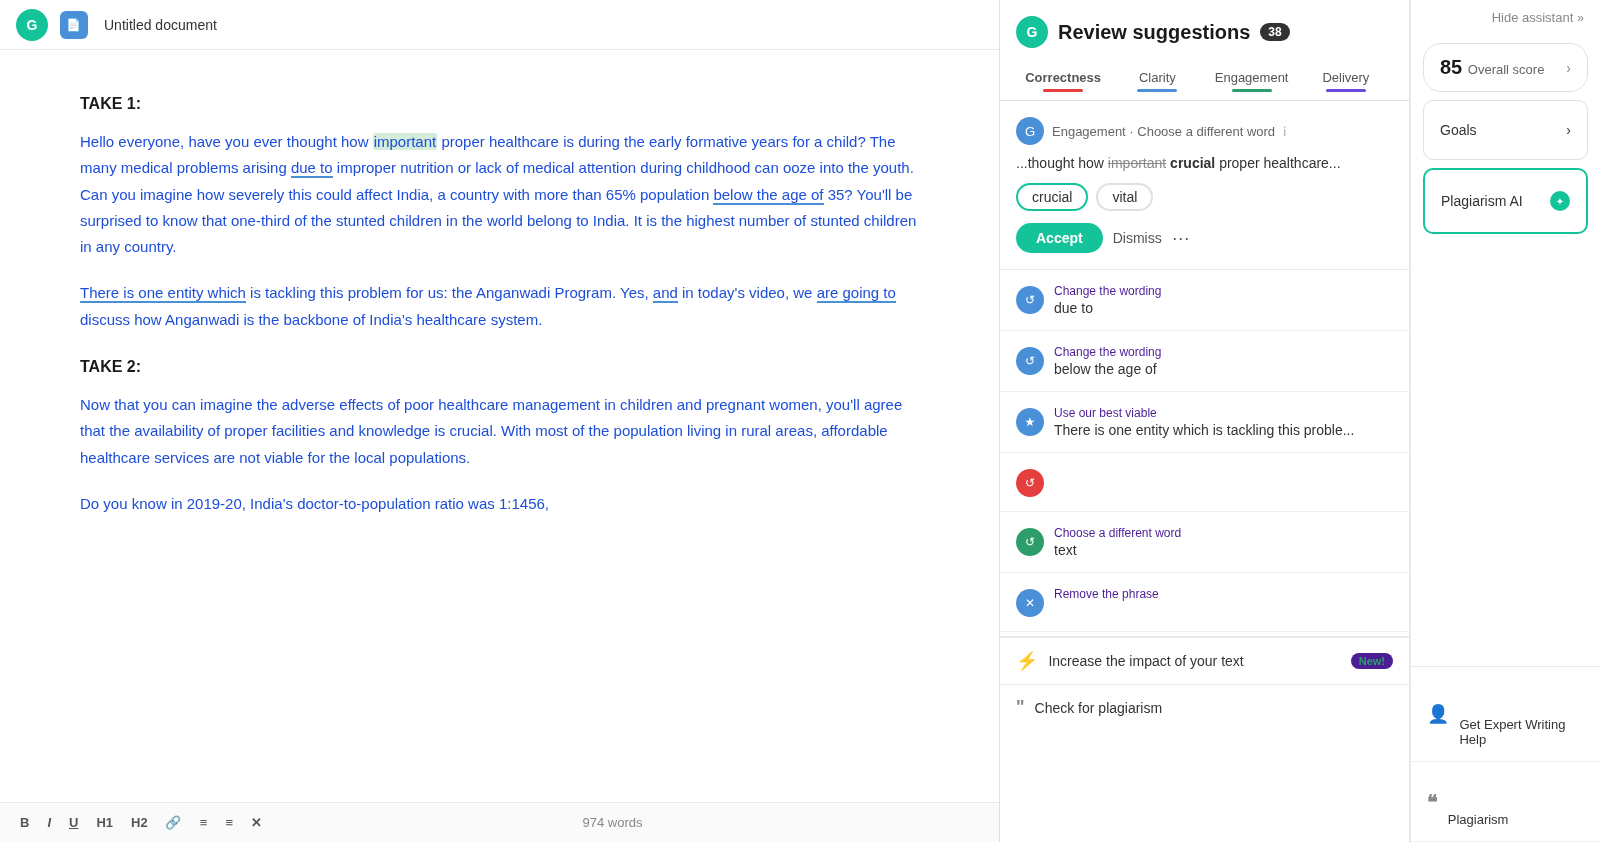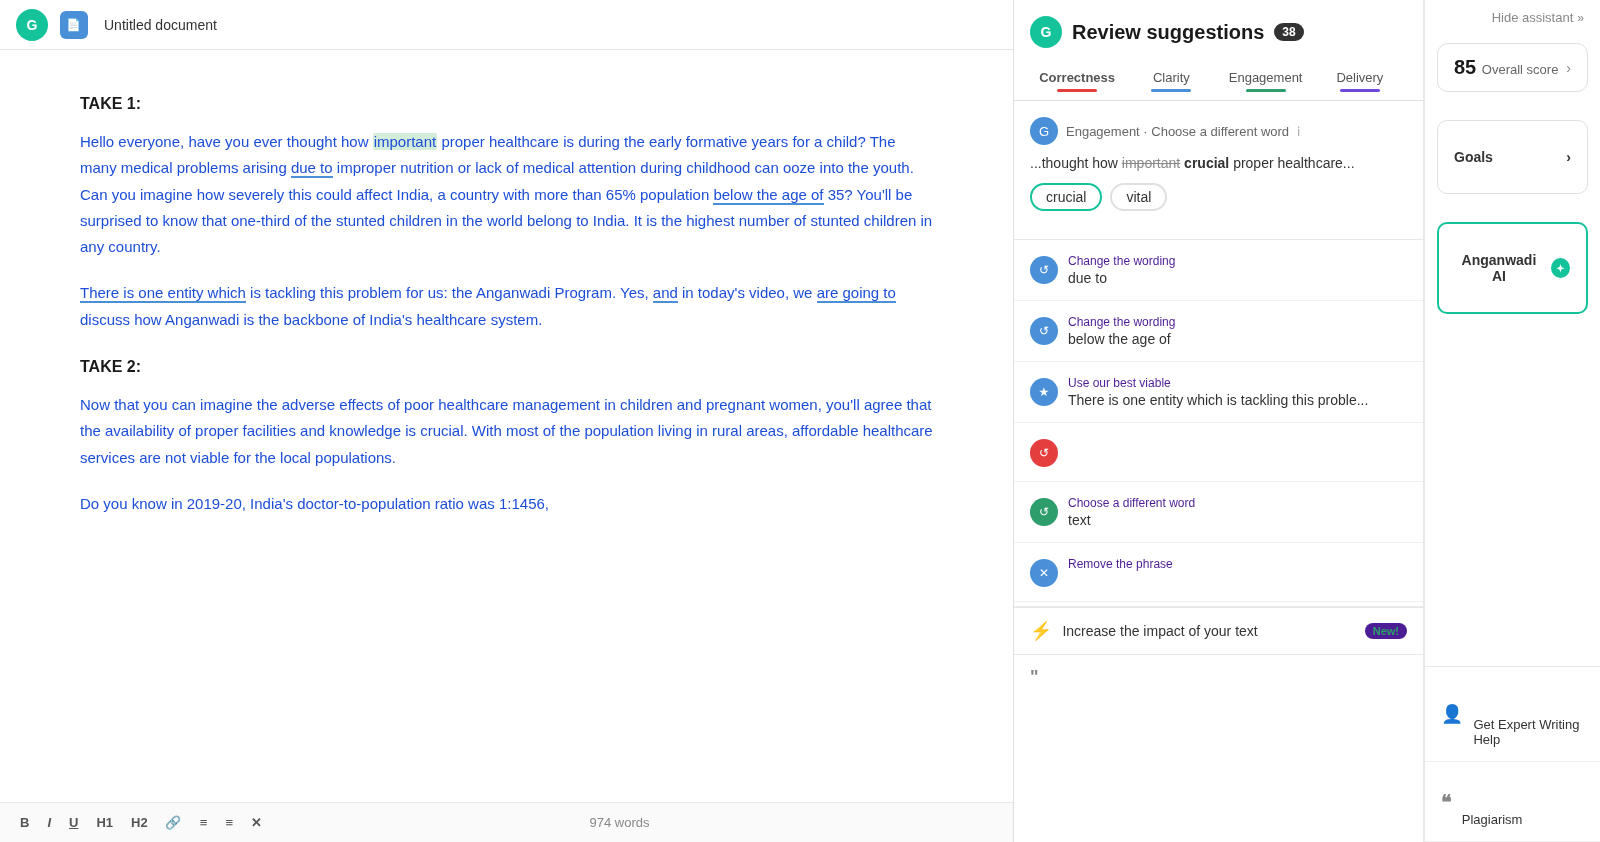--- a/index.html
+++ b/index.html
@@ -348,21 +348,21 @@
       background: #4c1d95;
       color: #2d9e6b;
       font-size: 11px;
       padding: 2px 8px;
       border-radius: 10px;
       font-weight: 600;
     }
 
     
     .score-sidebar {
-      width: 176px;
+      width: 190px;
       display: flex;
       flex-direction: column;
       border-left: 1px solid #e8e8e8;
       background: #fff;
     }
 
     .score-sidebar-top {
       display: flex;
       justify-content: flex-end;
       padding: 10px 16px;
@@ -375,53 +375,52 @@
       color: #888;
       cursor: pointer;
       display: flex;
       align-items: center;
       gap: 4px;
     }
 
     .score-card {
       margin: 8px 12px;
       border: 1px solid #e0e0e0;
-      border-radius: 11px;
+      border-radius: 18px;
       padding: 12px 16px;
       display: flex;
       align-items: center;
       justify-content: space-between;
       cursor: pointer;
     }
 
     .score-number {
       font-size: 20px;
       font-weight: 700;
       color: #1a1a1a;
     }
 
     .score-arrow {
       color: #888;
       font-size: 14px;
     }
 
     .sidebar-item-btn {
-      margin: 20px 12px;
+      margin: 0 12px;
       border: 1px solid #e0e0e0;
       border-radius: 10px;
-      padding: 28px 16px;
+      padding: 21px 16px;
       display: flex;
       align-items: center;
       justify-content: space-between;
       cursor: pointer;
       background: none;
       font-size: 14px;
       color: #333;
       width: calc(100% - 24px);
-      font-weight: bold;
     }
 
     .gen-ai-btn {
       border: 2px solid #15c39a;
       background: none;
     }
 
     .gen-ai-icon {
       width: 20px;
       height: 20px;
@@ -541,20 +540,25 @@
         <span>...thought how </span>
         <span class="old-word">important</span>
         <span> </span>
         <span class="new-word">crucial</span>
         <span> proper healthcare...</span>
       </div>
       <div class="suggestion-chips">
         <button class="chip selected">crucial</button>
         <button class="chip">vital</button>
       </div>
+      <div class="suggestion-actions">
+        <button class="btn-accept">Accept</button>
+        <button class="btn-dismiss">Dismiss</button>
+        <button class="btn-more">···</button>
+      </div>
     </div>
 
     <div class="suggestion-item">
       <div class="sugg-icon" style="background:#4a90d9">↺</div>
       <div class="sugg-content">
         <div class="sugg-type">Change the wording</div>
         <div class="sugg-text">due to</div>
       </div>
     </div>
 
@@ -595,20 +599,21 @@
     </div>
 
     <div class="bottom-banner" style="border-top: 2px solid #e8e8e8; margin-top: 4px;">
       <span class="banner-icon">⚡</span>
       <span class="banner-text">Increase the impact of your text</span>
       <span class="badge-new">New!</span>
     </div>
 
     <div class="bottom-banner">
       <span class="banner-icon" style="font-size:18px;color:#888;font-weight:bold">"</span>
+      <span class="banner-text">Check for plagiarism</span>
     </div>
   </div>
 </div>
 
 <div class="score-sidebar">
   <div class="score-sidebar-top">
     <button class="hide-assistant-btn">
       <span>Hide assistant</span>
       <span style="font-size:12px">»</span>
     </button>
@@ -623,21 +628,21 @@
     </div>
     <span class="score-arrow">›</span>
   </div>
 
   <button class="sidebar-item-btn">
     <span>Goals</span>
     <span>›</span>
   </button>
 
   <button class="sidebar-item-btn gen-ai-btn" style="display:flex; align-items:center; gap:8px; justify-content:space-between; margin-top:8px;">
-    <span>Anganwadi AI</span>
+    <span>Plagiarism AI</span>
     <div class="gen-ai-icon">✦</div>
   </button>
 
   <div class="sidebar-bottom" style="margin-top: auto;">
     <div class="sidebar-bottom-item">
       <span class="sidebar-bottom-icon">👤</span>
       <span class="sidebar-bottom-text">Get Expert Writing Help</span>
     </div>
     <div class="sidebar-bottom-item">
       <span class="sidebar-bottom-icon" style="font-size:20px; font-weight:bold; color:#888">❝</span>

